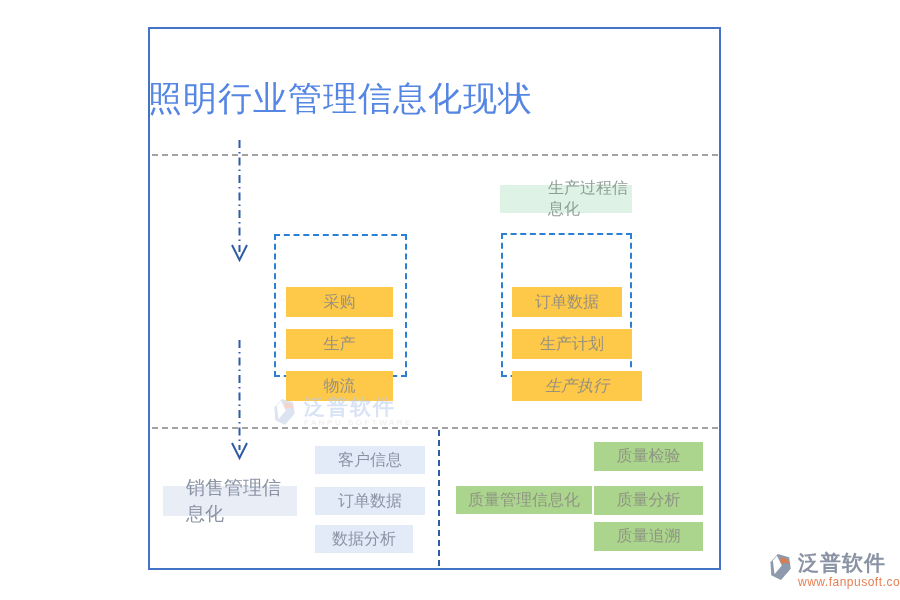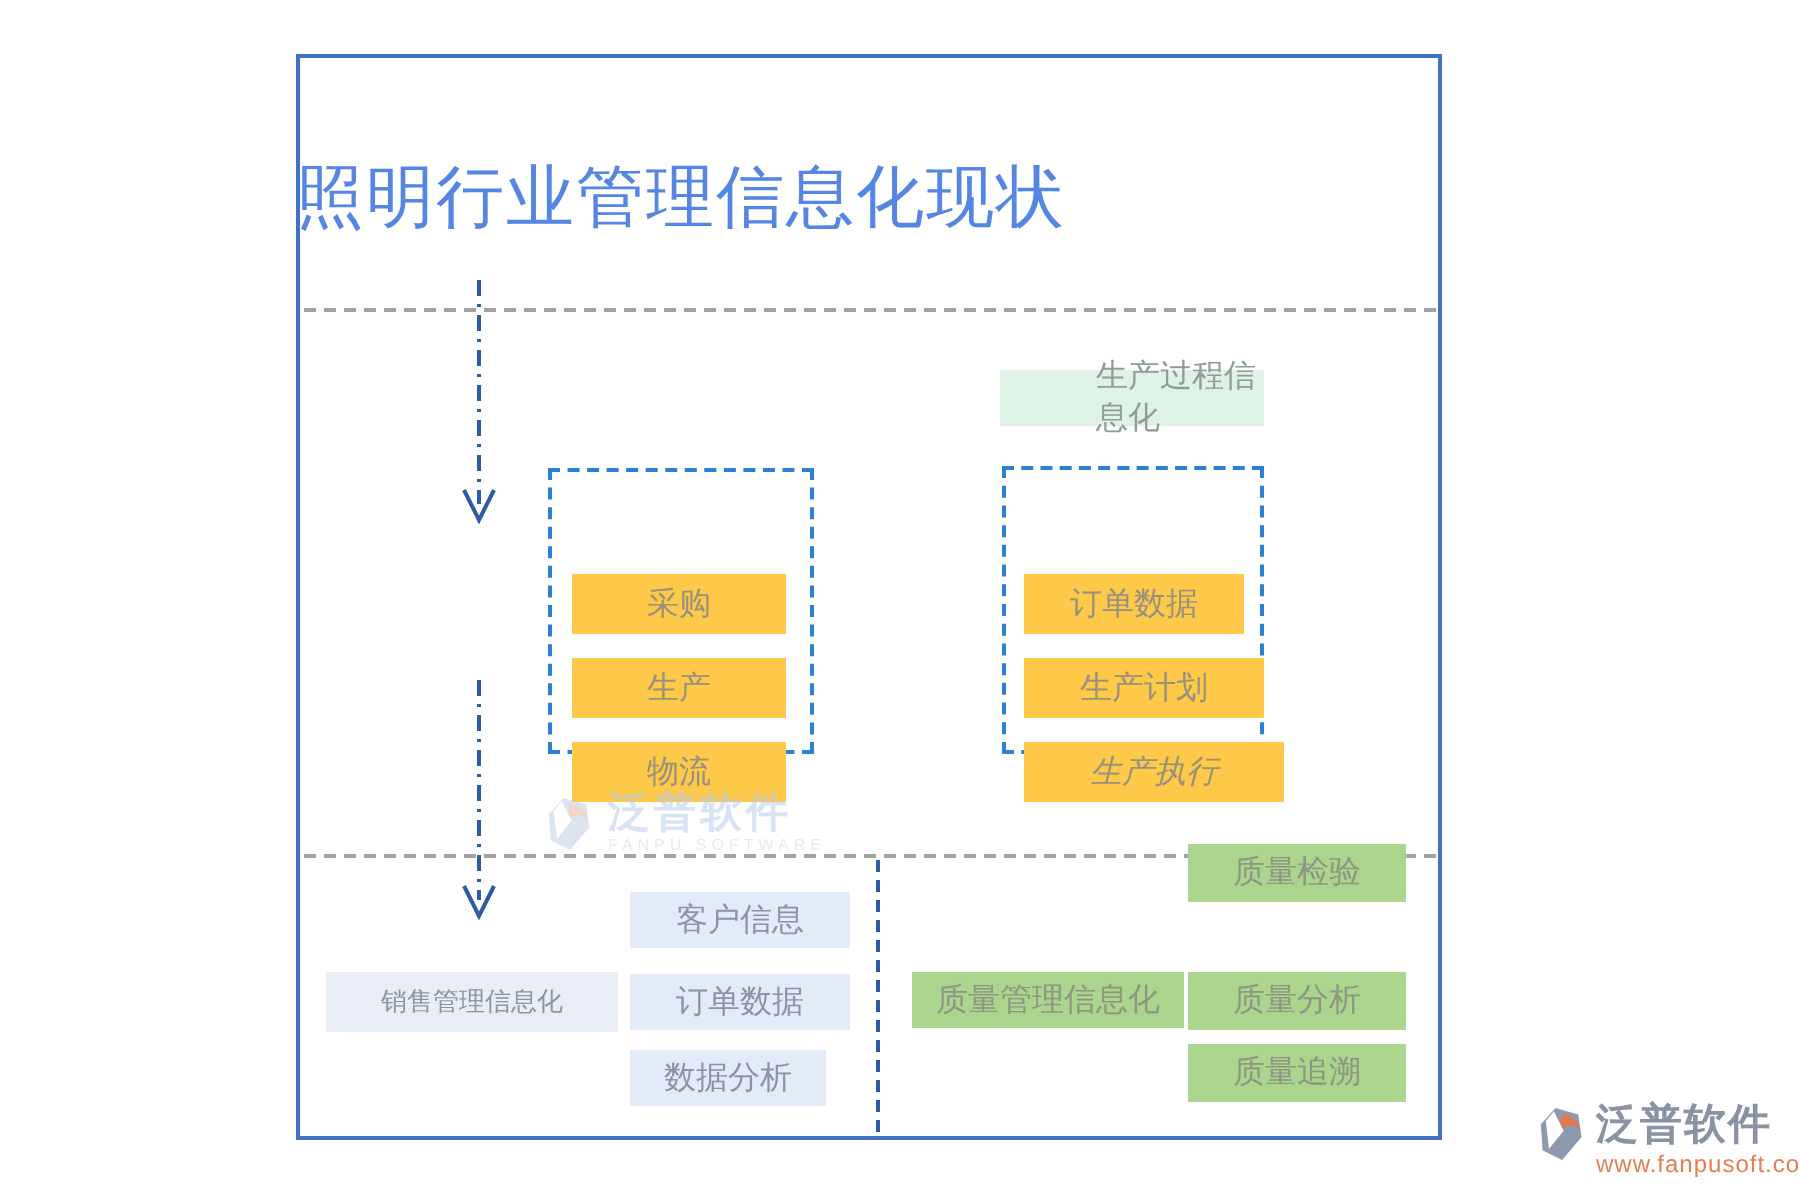--- a/index.html
+++ b/index.html
@@ -95,29 +95,29 @@
       <path d="M12 2 L26 6 L28 20 L16 34 L4 28 L3 12 Z" fill="#c3cfe6"></path>
       <path d="M17 6 C23 7 26 11 27 15 C23 12 19 12 16 15 C15 11 15 8 17 6 Z" fill="#f0b1a0"></path>
       <path d="M11 4 L17 16 L8 27 L6 10 Z" fill="#ffffff"></path>
     </svg>
     <div class="wm-text">
       <span class="wm-brand">泛普软件</span>
       <span class="wm-caption">FANPU SOFTWARE</span>
     </div>
   </div>
 
-  <div class="tag tag-blue" style="left:163px; top:486px; width:146px; height:30px; font-size:13px;">销售管理信息化</div>
+  <div class="tag tag-blue" style="left:163px; top:486px; width:134px; height:30px; font-size:19px;padding-left:23px;">销售管理信息化</div>
 
   <div class="box-blue" style="left:315px; top:446px; width:110px; height:28px;">客户信息</div>
   <div class="box-blue" style="left:315px; top:487px; width:110px; height:28px;">订单数据</div>
   <div class="box-blue" style="left:315px; top:525px; width:98px; height:28px;">数据分析</div>
 
   <div class="tag tag-green" style="left:456px; top:486px; width:136px; height:28px;">质量管理信息化</div>
 
-  <div class="box-green" style="left:594px; top:422px; width:109px; height:29px;">质量检验</div>
+  <div class="box-green" style="left:594px; top:442px; width:109px; height:29px;">质量检验</div>
   <div class="box-green" style="left:594px; top:486px; width:109px; height:29px;">质量分析</div>
   <div class="box-green" style="left:594px; top:522px; width:109px; height:29px;">质量追溯</div>
 
   <div class="footer-logo">
     <svg width="26" height="30" viewBox="0 0 32 36">
       <path d="M12 2 L26 6 L28 20 L16 34 L4 28 L3 12 Z" fill="#8d99ad"></path>
       <path d="M17 6 C23 7 26 11 27 15 C23 12 19 12 16 15 C15 11 15 8 17 6 Z" fill="#e0794f"></path>
       <path d="M11 4 L17 16 L8 27 L6 10 Z" fill="#ffffff"></path>
     </svg>
     <div class="fl-text">

